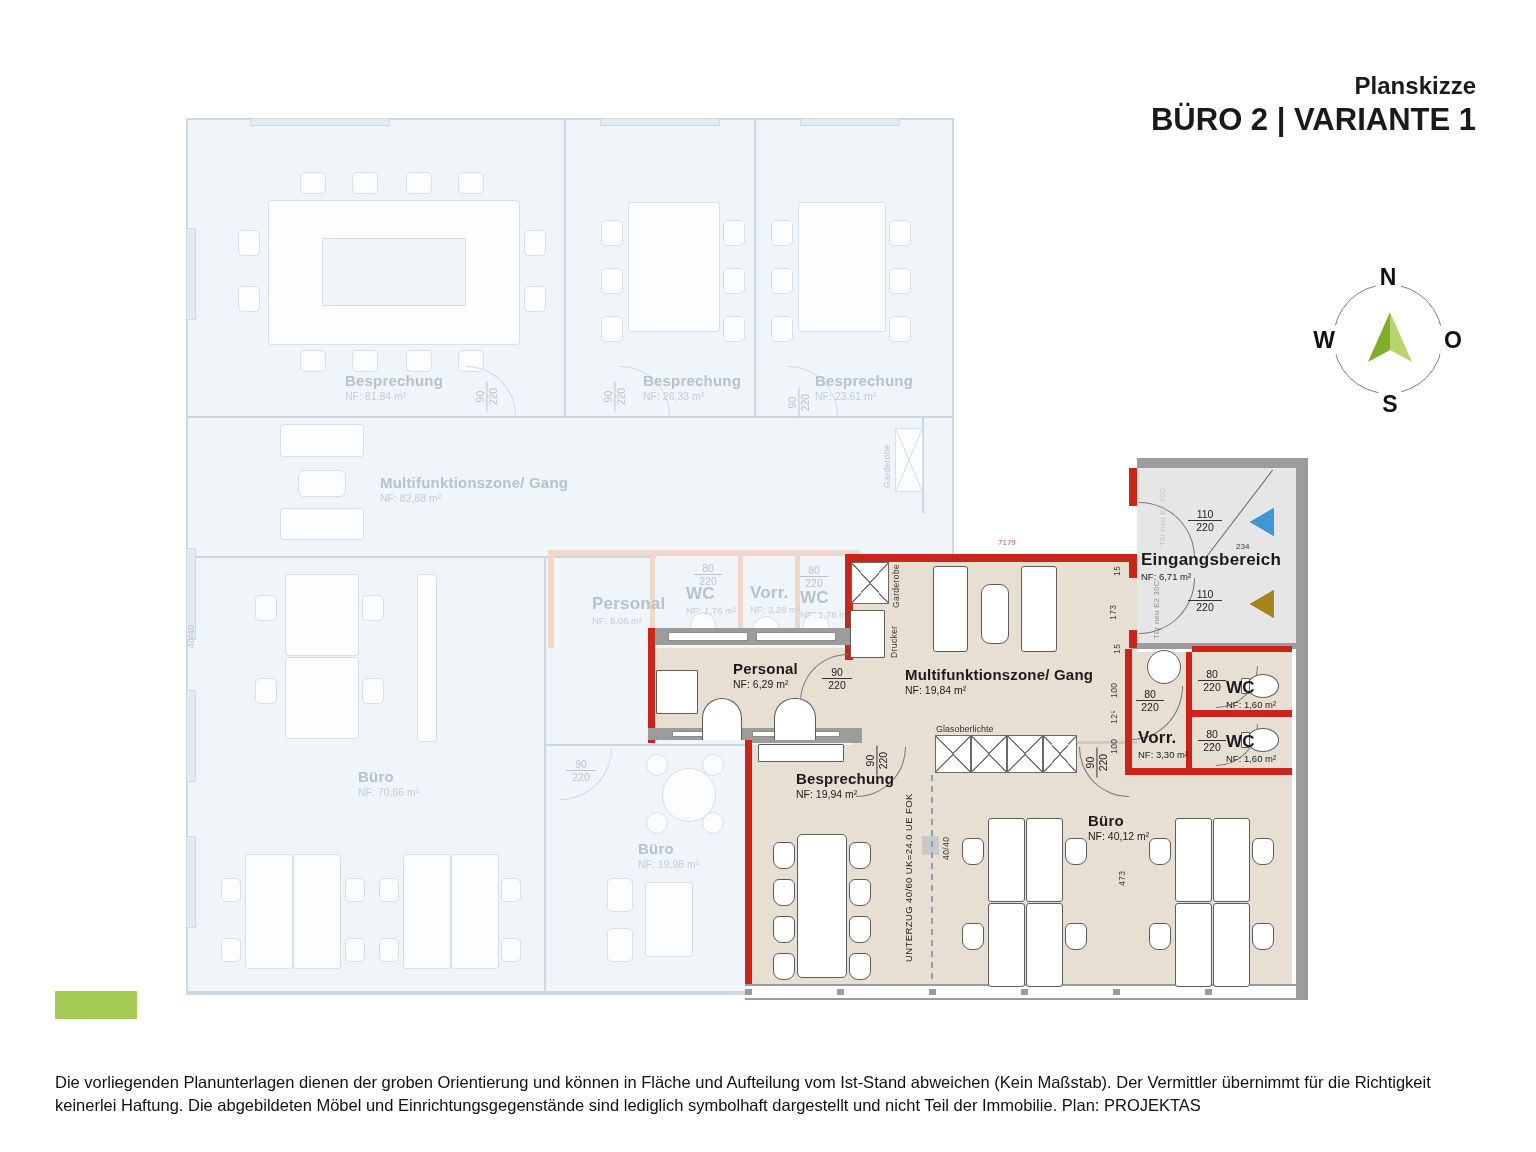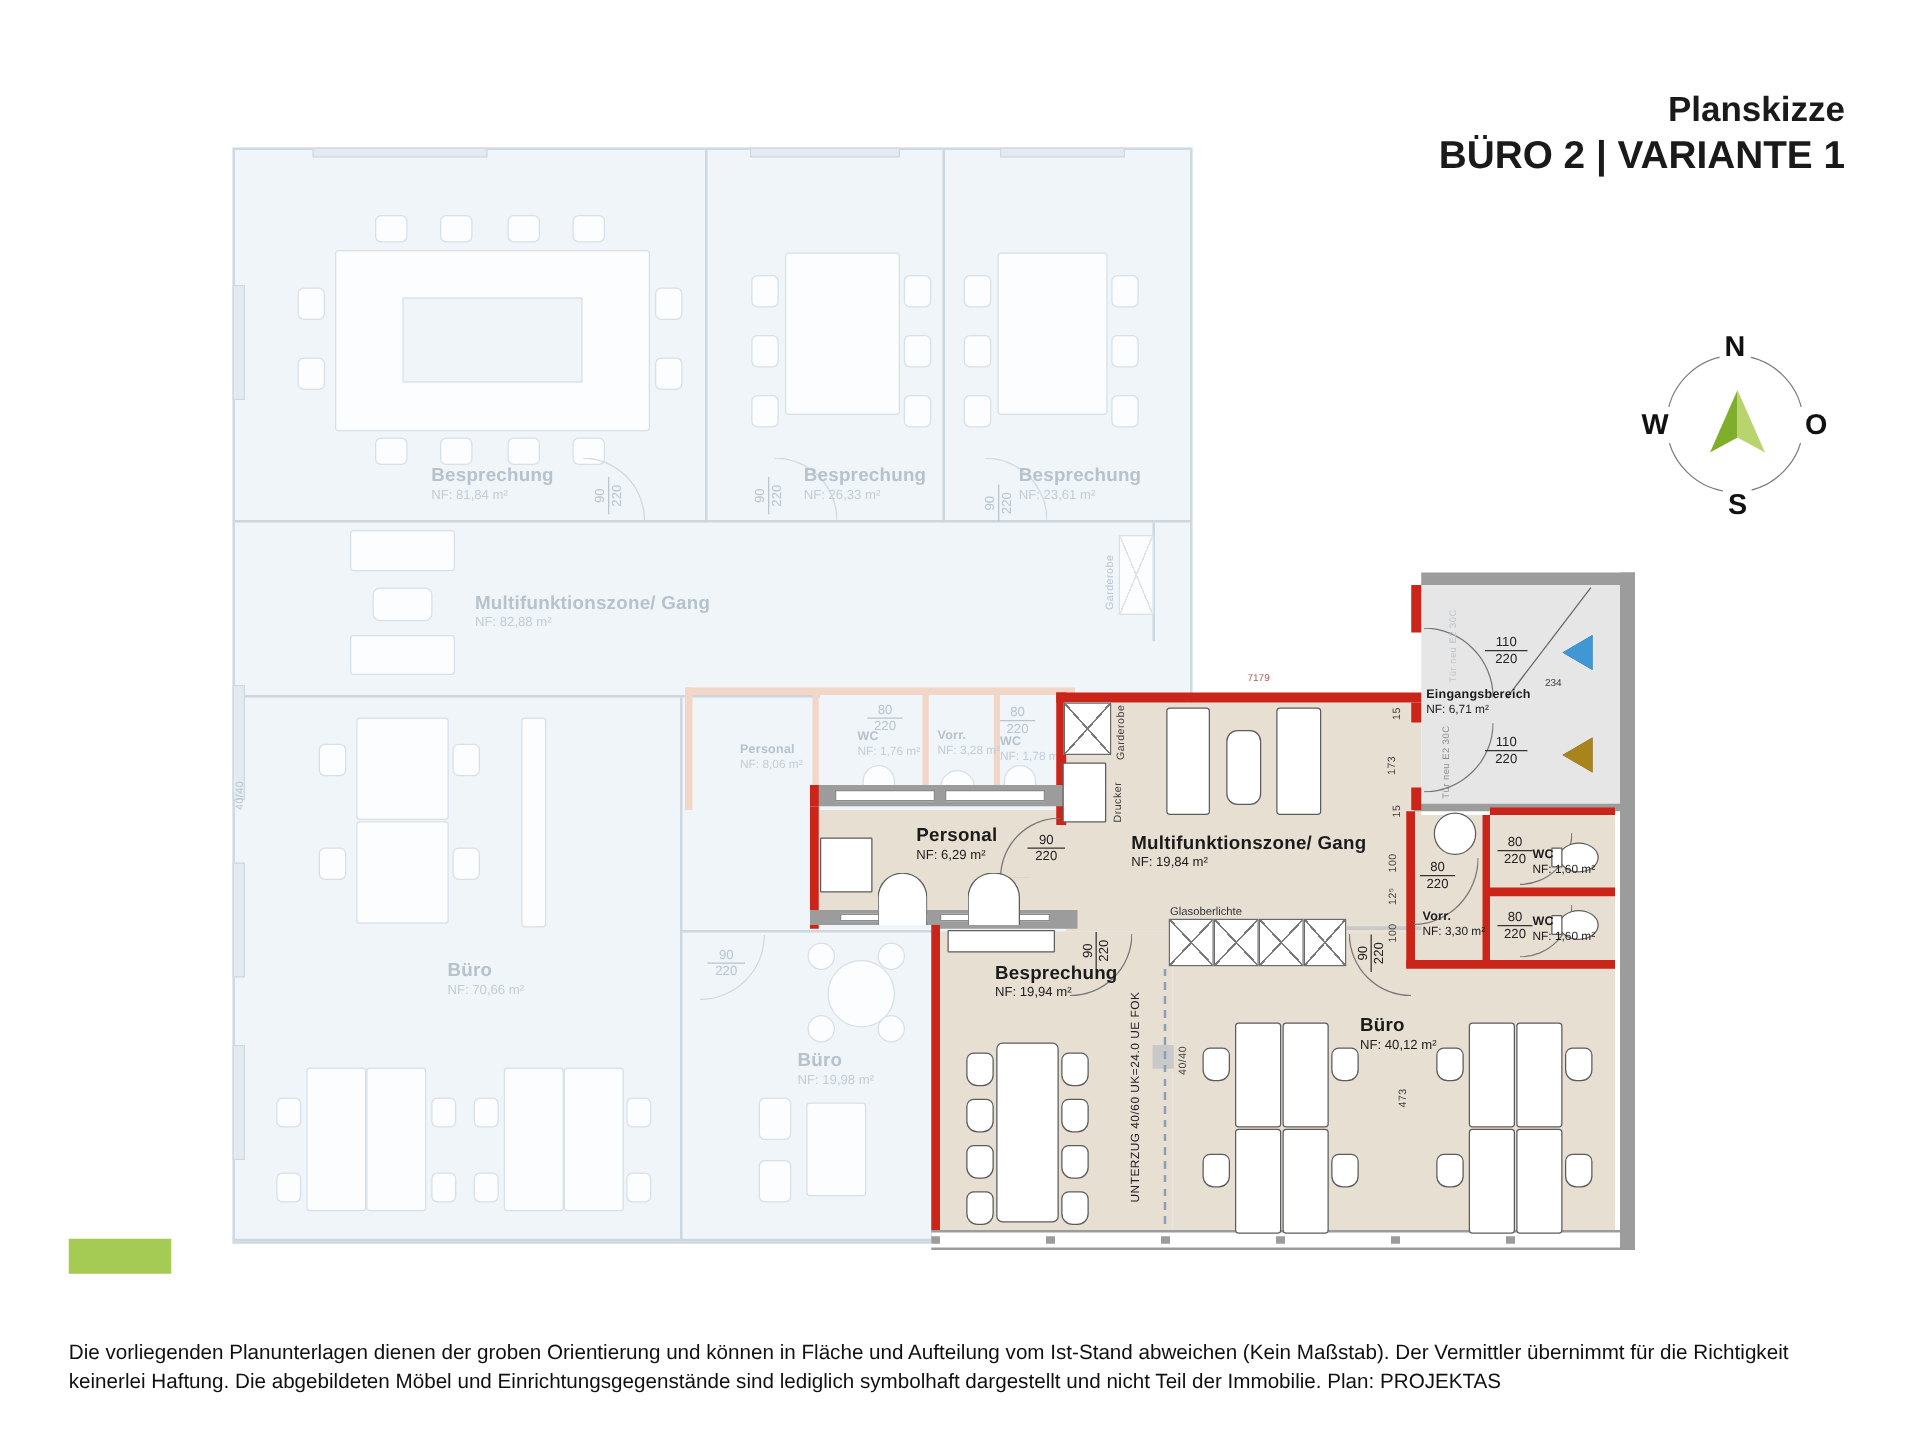--- a/index.html
+++ b/index.html
@@ -33,37 +33,37 @@
     linear-gradient(to bottom right,transparent calc(50% - .6px),#dde4ea calc(50% - .6px),#dde4ea calc(50% + .6px),transparent calc(50% + .6px)),#fbfdfe}
   
   .arc-tl{border-top:1.3px solid #777;border-left:1.3px solid #777;border-top-left-radius:100%}
   .arc-tr{border-top:1.3px solid #777;border-right:1.3px solid #777;border-top-right-radius:100%}
   .arc-bl{border-bottom:1.3px solid #777;border-left:1.3px solid #777;border-bottom-left-radius:100%}
   .arc-br{border-bottom:1.3px solid #777;border-right:1.3px solid #777;border-bottom-right-radius:100%}
   .farc{border-color:#cfd9e2!important}
   
   .rname{font-weight:bold;font-size:15px;color:#1b1b1b;letter-spacing:.2px;white-space:nowrap}
   .rarea{font-size:10.5px;color:#1b1b1b;margin-top:1px;white-space:nowrap}
-  .sm .rname{font-size:10px}
+  .sm .rname{font-size:17px}
   .sm .rarea{font-size:9.5px}
   .fad .rname{color:#b6c2cc}
   .fad .rarea{color:#c2cdd6}
   .dim{font-size:10.5px;color:#222;text-align:center;line-height:1.15;white-space:nowrap}
   .dim .dt{display:block;border-bottom:1px solid #333;padding:0 3px}
   .dim .db{display:block;padding:0 3px}
   .dim.fadl{color:#b9c4ce}.dim.fadl .dt{border-color:#b9c4ce}
   .vrot{transform:rotate(-90deg);transform-origin:center center}
   .vtext{writing-mode:vertical-rl;transform:rotate(180deg);font-size:8.5px;color:#3d3d3d;letter-spacing:.4px;white-space:nowrap}
   .vtextf{color:#bac5cf}
   .tinydim{font-size:8px;color:#3d3d3d;white-space:nowrap}
   .winband{border-top:2px solid #9c9c9c;border-bottom:2px solid #9c9c9c;background:#fff}
   .winband .mull{position:absolute;left:0;right:0;top:50%;height:6px;transform:translateY(-50%);
     background:repeating-linear-gradient(90deg,#9c9c9c 0 7px,transparent 7px 92px)}
   
-  .h-title{font-size:28px;font-weight:bold;text-align:right}
+  .h-title{font-size:24px;font-weight:bold;text-align:right}
   .h-sub{font-size:31px;font-weight:bold;text-align:right;margin-top:2px}
   .h-addr{font-size:26px;text-align:right;margin-top:3px}
   .h-area{font-size:19px;text-align:right;margin-top:17px}
   
   .comp-circle{border:1.5px solid #7d7d7d;border-radius:50%}
   .comp-letter{font-size:23px;font-weight:bold;color:#111;background:#fff;padding:1px 4px;transform:translate(-50%,-50%);position:absolute}
   
   .fs-box{border:1.5px solid #3c3c3c;border-radius:14px;background:#fff}
   .fs-row{height:29.5px;display:flex;align-items:center;justify-content:flex-end;padding-right:11px;
     font-size:17px;font-weight:bold;color:#222;position:relative;z-index:2}

